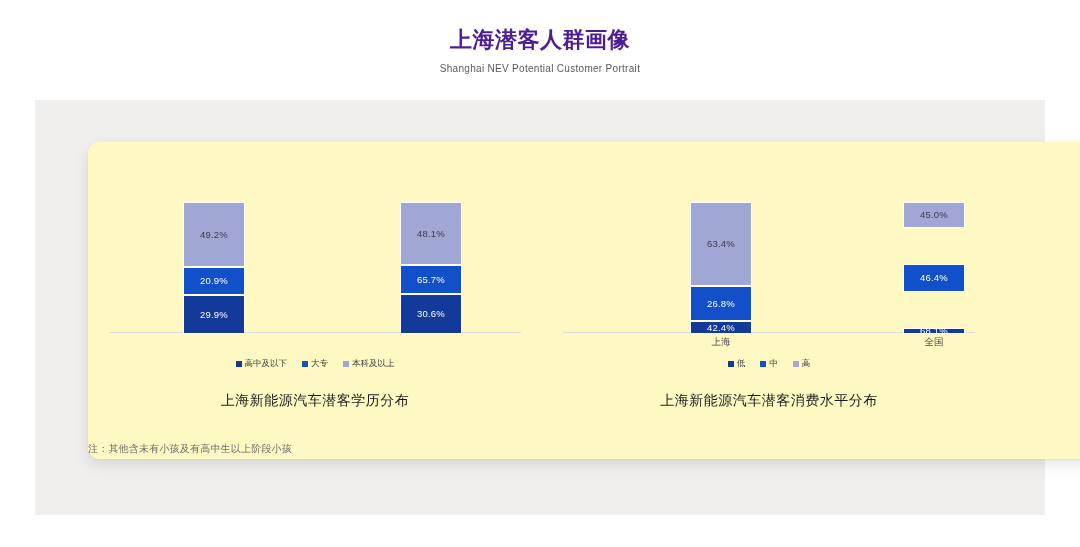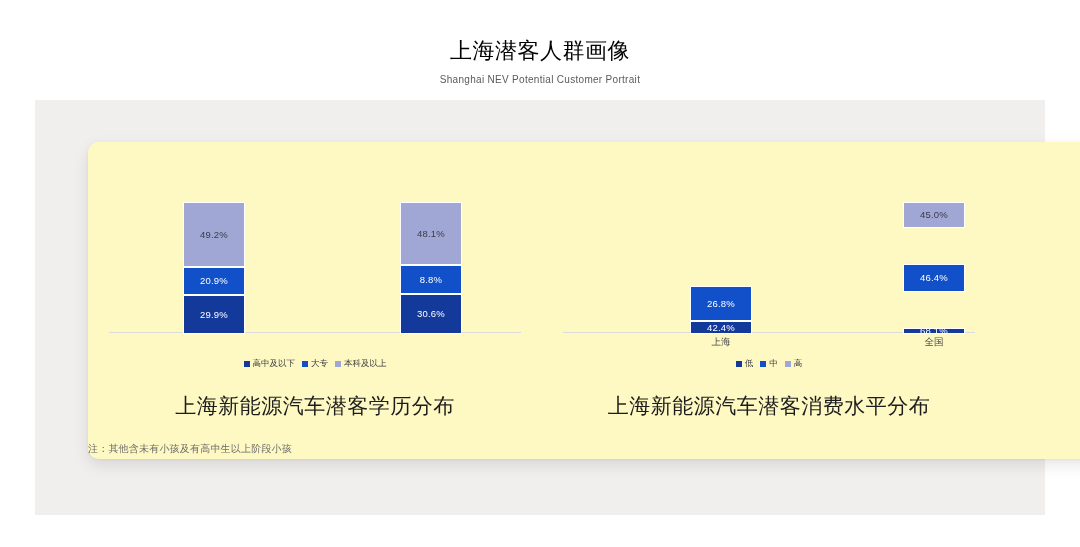--- a/index.html
+++ b/index.html
@@ -18,25 +18,24 @@
   
   .title-block {
     position: absolute;
     left: 0;
     top: 26px;
     width: 1080px;
     text-align: center;
   }
   .main-title {
     font-size: 22px;
-    font-weight: normal;
-    color: #000000;
+    font-weight: bold;
+    color: #4c1d95;
     letter-spacing: 0.5px;
     line-height: 28px;
-    margin-top: 11px;
   }
   .sub-title {
     font-size: 10px;
     font-weight: normal;
     color: #5a5a5a;
     letter-spacing: 0.3px;
     margin-top: 7px;
     line-height: 16px;
   }
 
@@ -126,21 +125,21 @@
 
   
   .legend {
     position: absolute;
     top: 216px;
     left: 0;
     width: 454px;
     display: flex;
     justify-content: center;
     align-items: center;
-    gap: 7px;
+    gap: 15px;
   }
   .legend-item {
     display: flex;
     align-items: center;
     gap: 3px;
     font-size: 8.5px;
     color: #3c3c3c;
     white-space: nowrap;
   }
   .legend-swatch {
@@ -152,21 +151,21 @@
   .legend-swatch.mid  { background: #1150c8; }
   .legend-swatch.high { background: #a0a7d4; }
 
   
   .caption {
     position: absolute;
     top: 250px;
     left: 0;
     width: 454px;
     text-align: center;
-    font-size: 21px;
+    font-size: 14px;
     color: #1c1c1c;
     letter-spacing: 0.5px;
   }
 
   
   .footnote {
     position: absolute;
     left: 0px;
     top: 300px;
     font-size: 10px;
@@ -191,21 +190,21 @@
       <div class="axis-line"></div>
 
       <div class="bar" style="left:95px; height:132px;">
         <div class="seg high" style="height:65px;">49.2%</div>
         <div class="seg mid" style="height:28px;">20.9%</div>
         <div class="seg low" style="height:39px;">29.9%</div>
       </div>
 
       <div class="bar" style="left:312px; height:132px;justify-content:flex-end;">
         <div class="seg high" style="height:63px;">48.1%</div>
-        <div class="seg mid" style="height:29px;">8.8%</div>
+        <div class="seg mid" style="height:29px;">65.7%</div>
         <div class="seg low" style="height:40px;">30.6%</div>
       </div>
 
       <div class="xtick" style="left:95px;"></div>
       <div class="xtick" style="left:312px;"></div>
     </div>
 
     <div class="legend">
       <span class="legend-item">
         <span class="legend-swatch low"></span>
@@ -222,20 +221,21 @@
     </div>
 
     <div class="caption">上海新能源汽车潜客学历分布</div>
   </div>
 
   <div class="chart-panel right">
     <div class="plot-area">
       <div class="axis-line"></div>
 
       <div class="bar" style="left:148px; height:132px;">
+        <div class="seg high" style="height:84px;">63.4%</div>
         <div class="seg mid" style="height:35px;">26.8%</div>
         <div class="seg low" style="height:13px;">42.4%</div>
       </div>
 
       <div class="bar" style="left:361px; height:132px;gap:36px;">
         <div class="seg high" style="height:59px;">45.0%</div>
         <div class="seg mid" style="height:61px;">46.4%</div>
         <div class="seg low" style="height:12px;">68.1%</div>
       </div>
 

